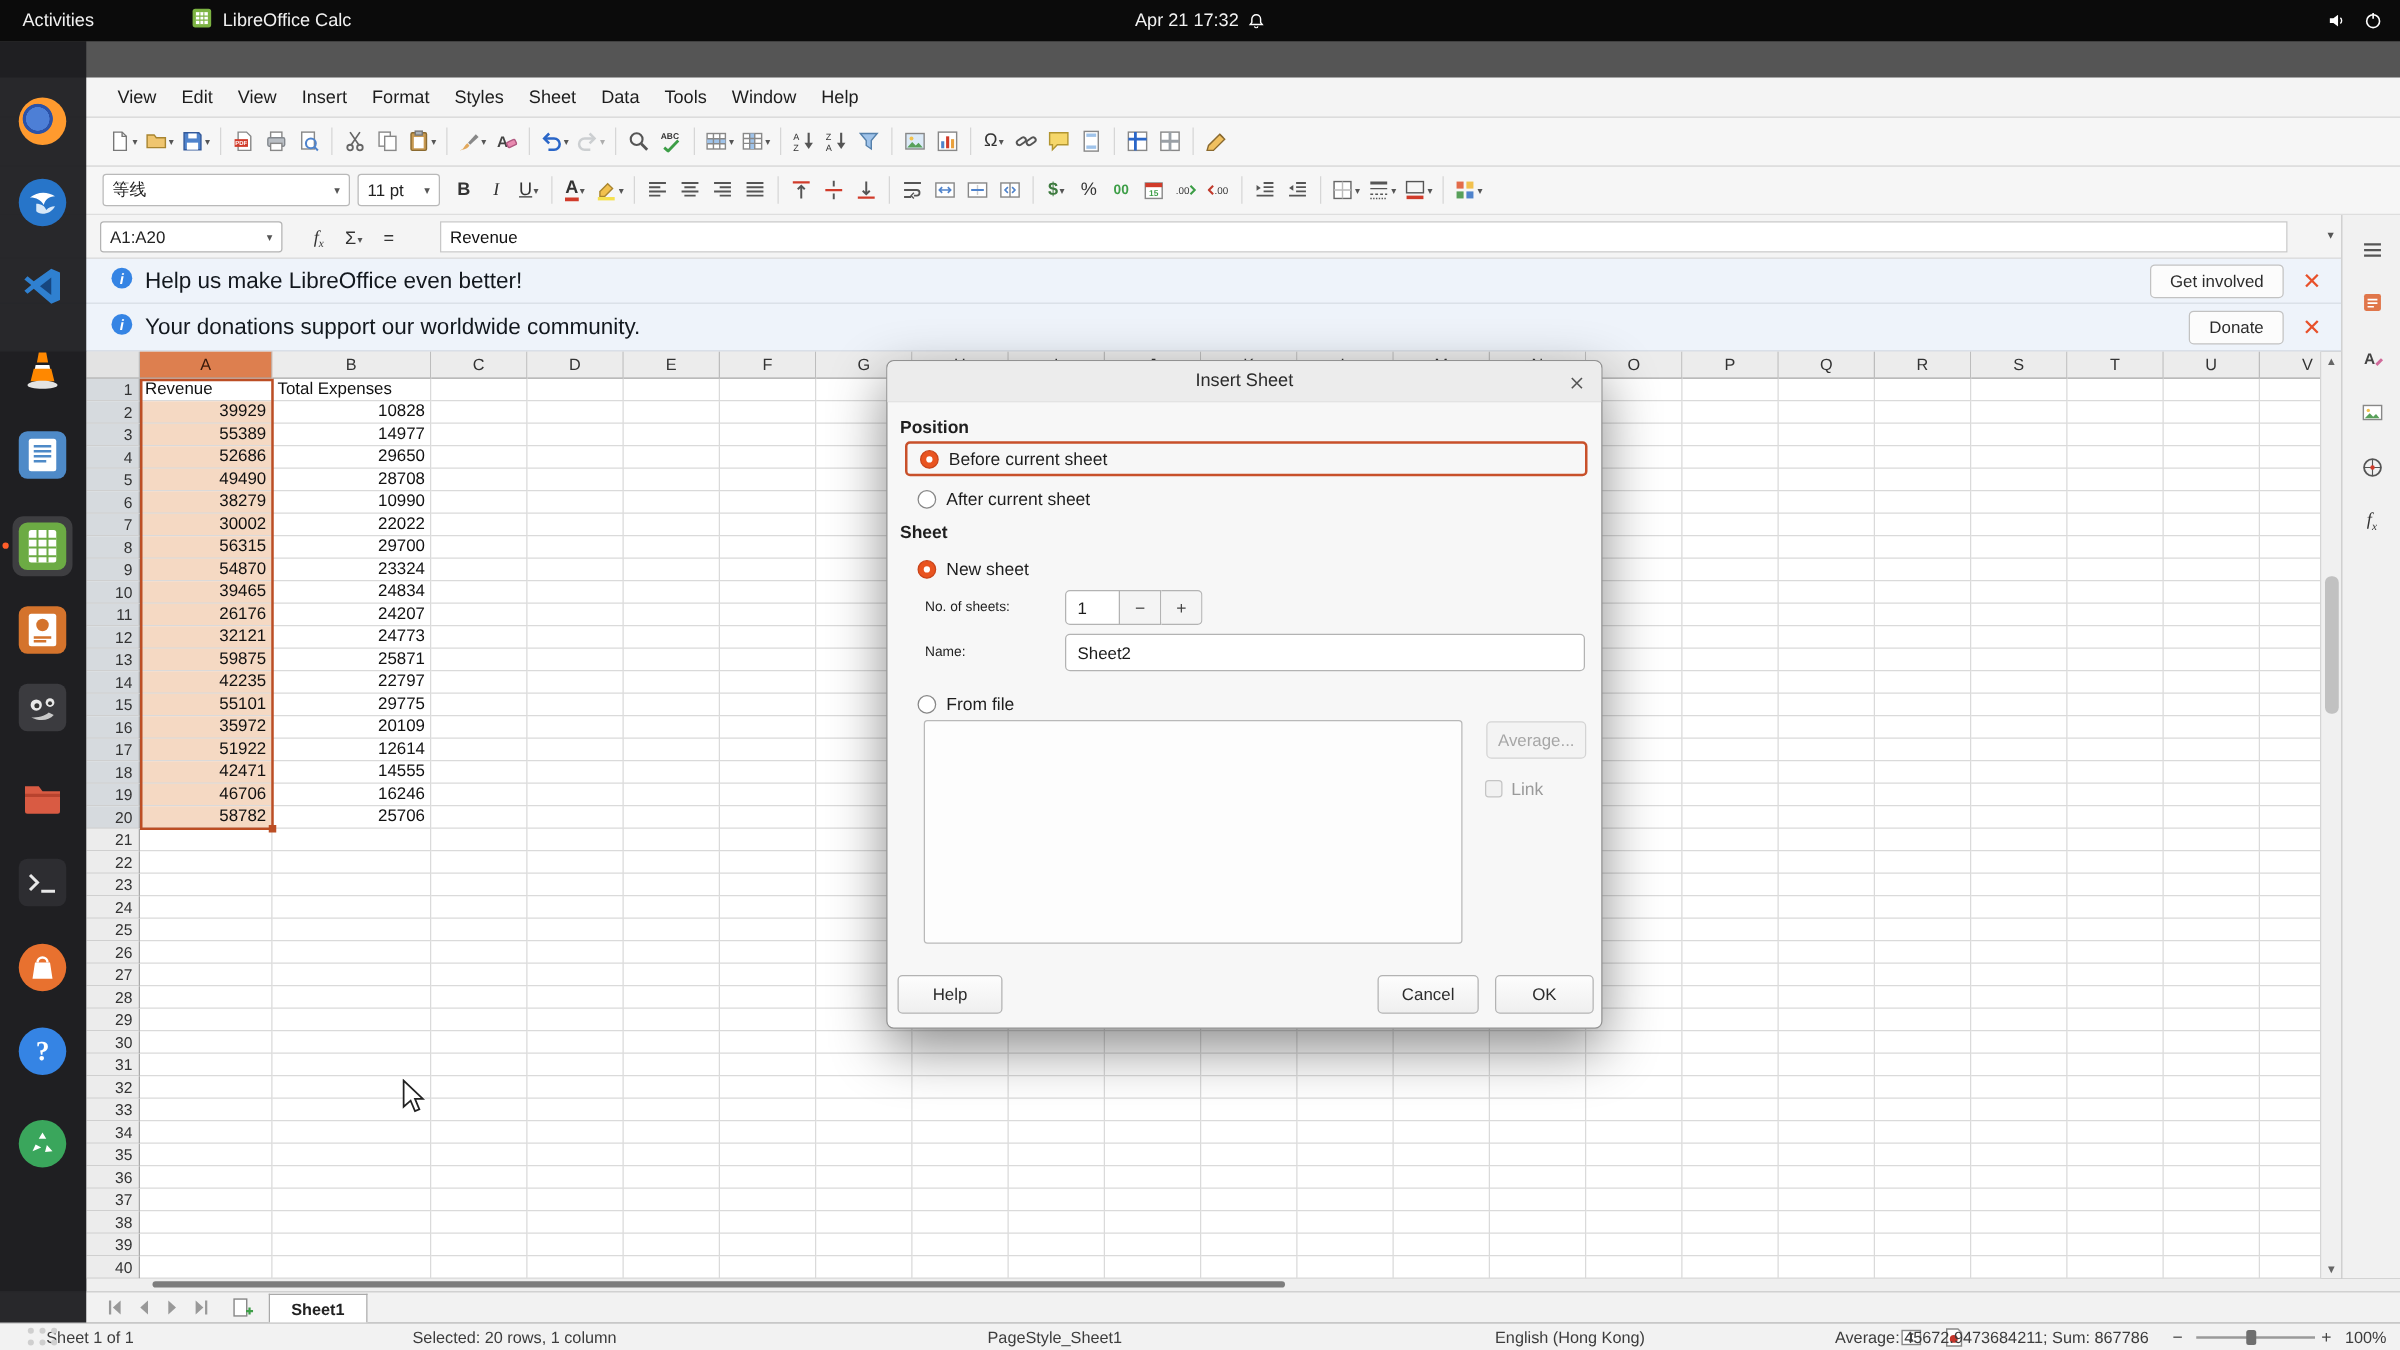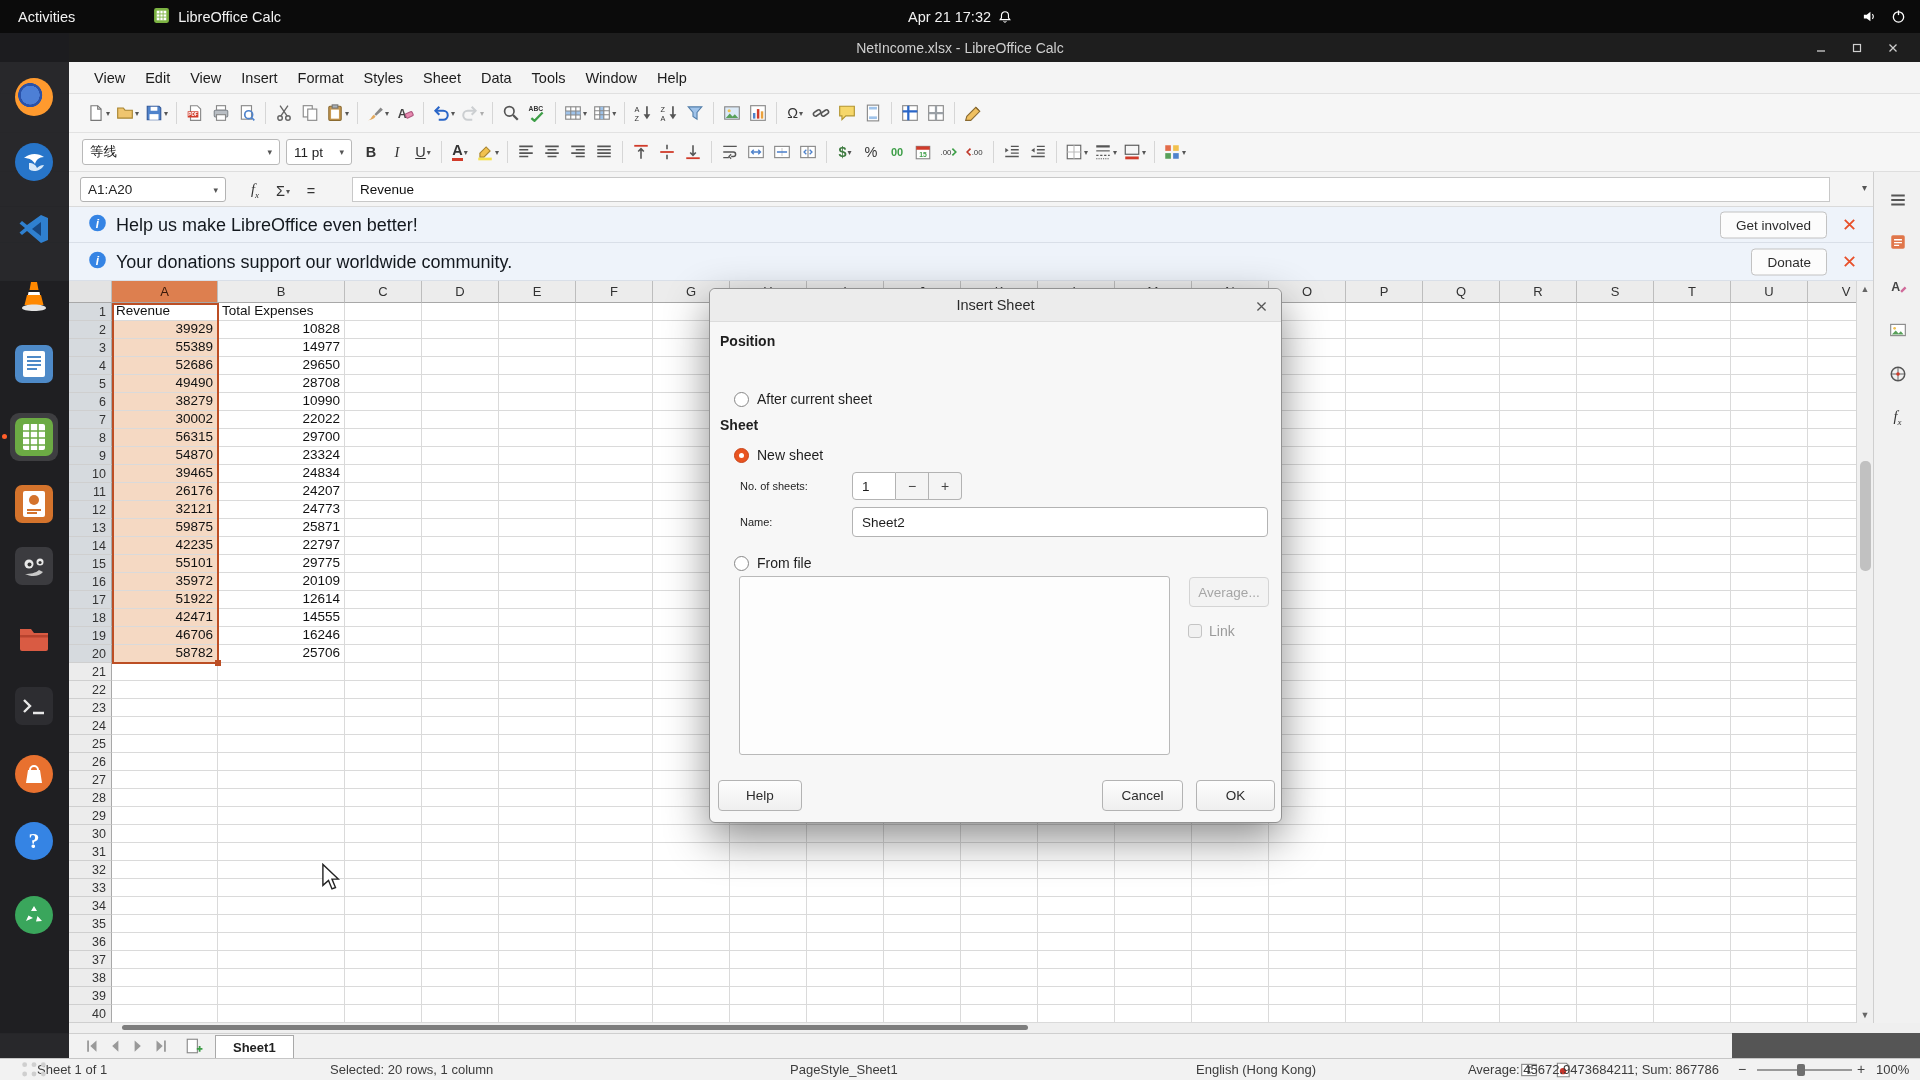--- a/index.html
+++ b/index.html
@@ -85,21 +85,21 @@
 
   
   #vscroll{position:absolute;left:1856px;top:281px;width:17px;height:742px;background:#f0f0f0;border-left:1px solid #d5d5d5;z-index:2}
   .varr{position:absolute;left:0;width:16px;text-align:center;font-size:9px;color:#666}
   #vthumb{position:absolute;left:3px;top:180px;width:11px;height:110px;background:#c1c1c1;border-radius:5px}
   #hscroll{position:absolute;left:69px;top:1023px;width:1787px;height:10px;background:#efefef;z-index:2}
   #hthumb{position:absolute;left:53px;top:2px;width:906px;height:5px;background:#7d7d7d;border-radius:3px}
   #corner-fill{position:absolute;left:1856px;top:1023px;width:64px;height:10px;background:#efefef;z-index:2}
 
   
-  #tabbar{position:absolute;left:0;top:1033px;width:1732px;height:25px;background:#f2f2f2;border-top:1px solid #cfcfcf;
+  #tabbar{position:absolute;left:0;top:1033px;width:1920px;height:25px;background:#f2f2f2;border-top:1px solid #cfcfcf;
     display:flex;align-items:center;padding-left:80px;z-index:5}
   .tnav{width:23px;height:20px;display:flex;align-items:center;justify-content:center;flex:none}
   #add-sheet{margin-left:10px}
   #sheet-tab{height:24px;margin-left:10px;margin-top:1px;padding:0 17px;background:#fff;border:1px solid #a9a9a9;border-bottom:none;
     display:flex;align-items:center;font-size:13px;font-weight:bold;color:#222}
 
   
   #statusbar{position:absolute;left:0;top:1058px;width:1920px;height:22px;background:#f2f2f2;border-top:1px solid #c6c6c6;
     font-size:13px;color:#3c3c3c;z-index:5}
   #statusbar .st{position:absolute;top:3px;white-space:nowrap}
@@ -200,38 +200,20 @@
         </span>
       <span>
           <svg width="15" height="15" viewBox="0 0 16 16">
             <circle cx="8" cy="8.5" r="5.5" fill="none" stroke="#fff" stroke-width="1.4"></circle>
             <path d="M8 1.5v5" stroke="#fff" stroke-width="1.4"></path>
           </svg>
         </span>
     </span>
   </div>
 
-  <div id="titlebar">
-    <span id="win-title">NetIncome.xlsx - LibreOffice Calc</span>
-    <span class="wc" id="wc-min">
-        <svg width="12" height="12" viewBox="0 0 12 12">
-          <path d="M2 9h8" stroke="#cfcfcf" stroke-width="1.3"></path>
-        </svg>
-      </span>
-    <span class="wc" id="wc-max">
-        <svg width="12" height="12" viewBox="0 0 12 12">
-          <rect x="2.5" y="2.5" width="7" height="7" fill="none" stroke="#cfcfcf" stroke-width="1.2"></rect>
-        </svg>
-      </span>
-    <span class="wc" id="wc-close">
-        <svg width="12" height="12" viewBox="0 0 12 12">
-          <path d="M2.5 2.5l7 7M9.5 2.5l-7 7" stroke="#cfcfcf" stroke-width="1.3"></path>
-        </svg>
-      </span>
-  </div>
 
   <div id="menubar">
       <span id="menu-items" style="display:flex">
         <span class="menu-item">View</span>
         <span class="menu-item">Edit</span>
         <span class="menu-item">View</span>
         <span class="menu-item">Insert</span>
         <span class="menu-item">Format</span>
         <span class="menu-item">Styles</span>
         <span class="menu-item">Sheet</span>
@@ -1946,20 +1928,24 @@
     <div class="dlg-title">
       <span>Insert Sheet</span>
       <span class="dlg-close">
           <svg width="13" height="13" viewBox="0 0 16 16">
             <path d="M3 3l10 10M13 3L3 13" stroke="#555" stroke-width="1.6"></path>
           </svg>
         </span>
     </div>
     <div class="dlg-body">
       <span class="sec-label" id="lbl-position">Position</span>
+      <div class="focusrow">
+        <span class="radio checked"></span>
+        <span>Before current sheet</span>
+      </div>
       <div class="radiorow" id="row-after">
         <span class="radio"></span>
         <span>After current sheet</span>
       </div>
       <span class="sec-label" id="lbl-sheet">Sheet</span>
       <div class="radiorow" id="row-newsheet">
         <span class="radio checked"></span>
         <span>New sheet</span>
       </div>
       <span class="flabel" id="lbl-nos">No. of sheets:</span>

